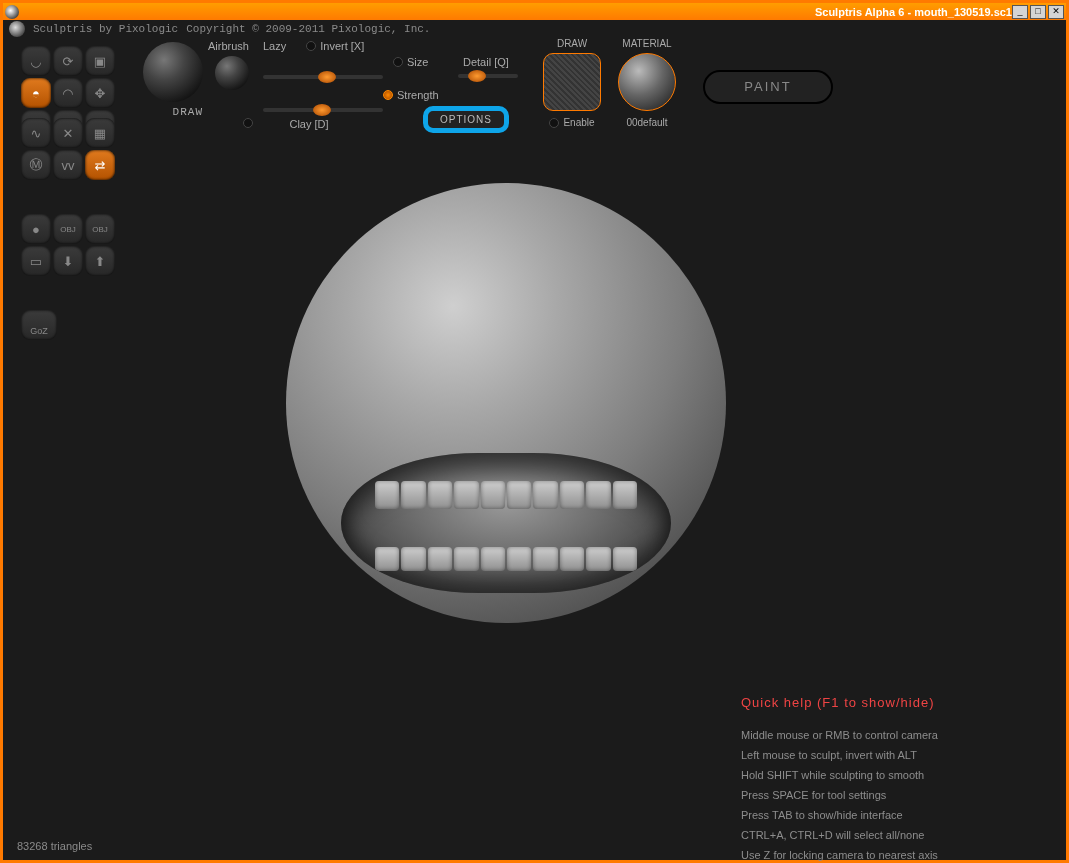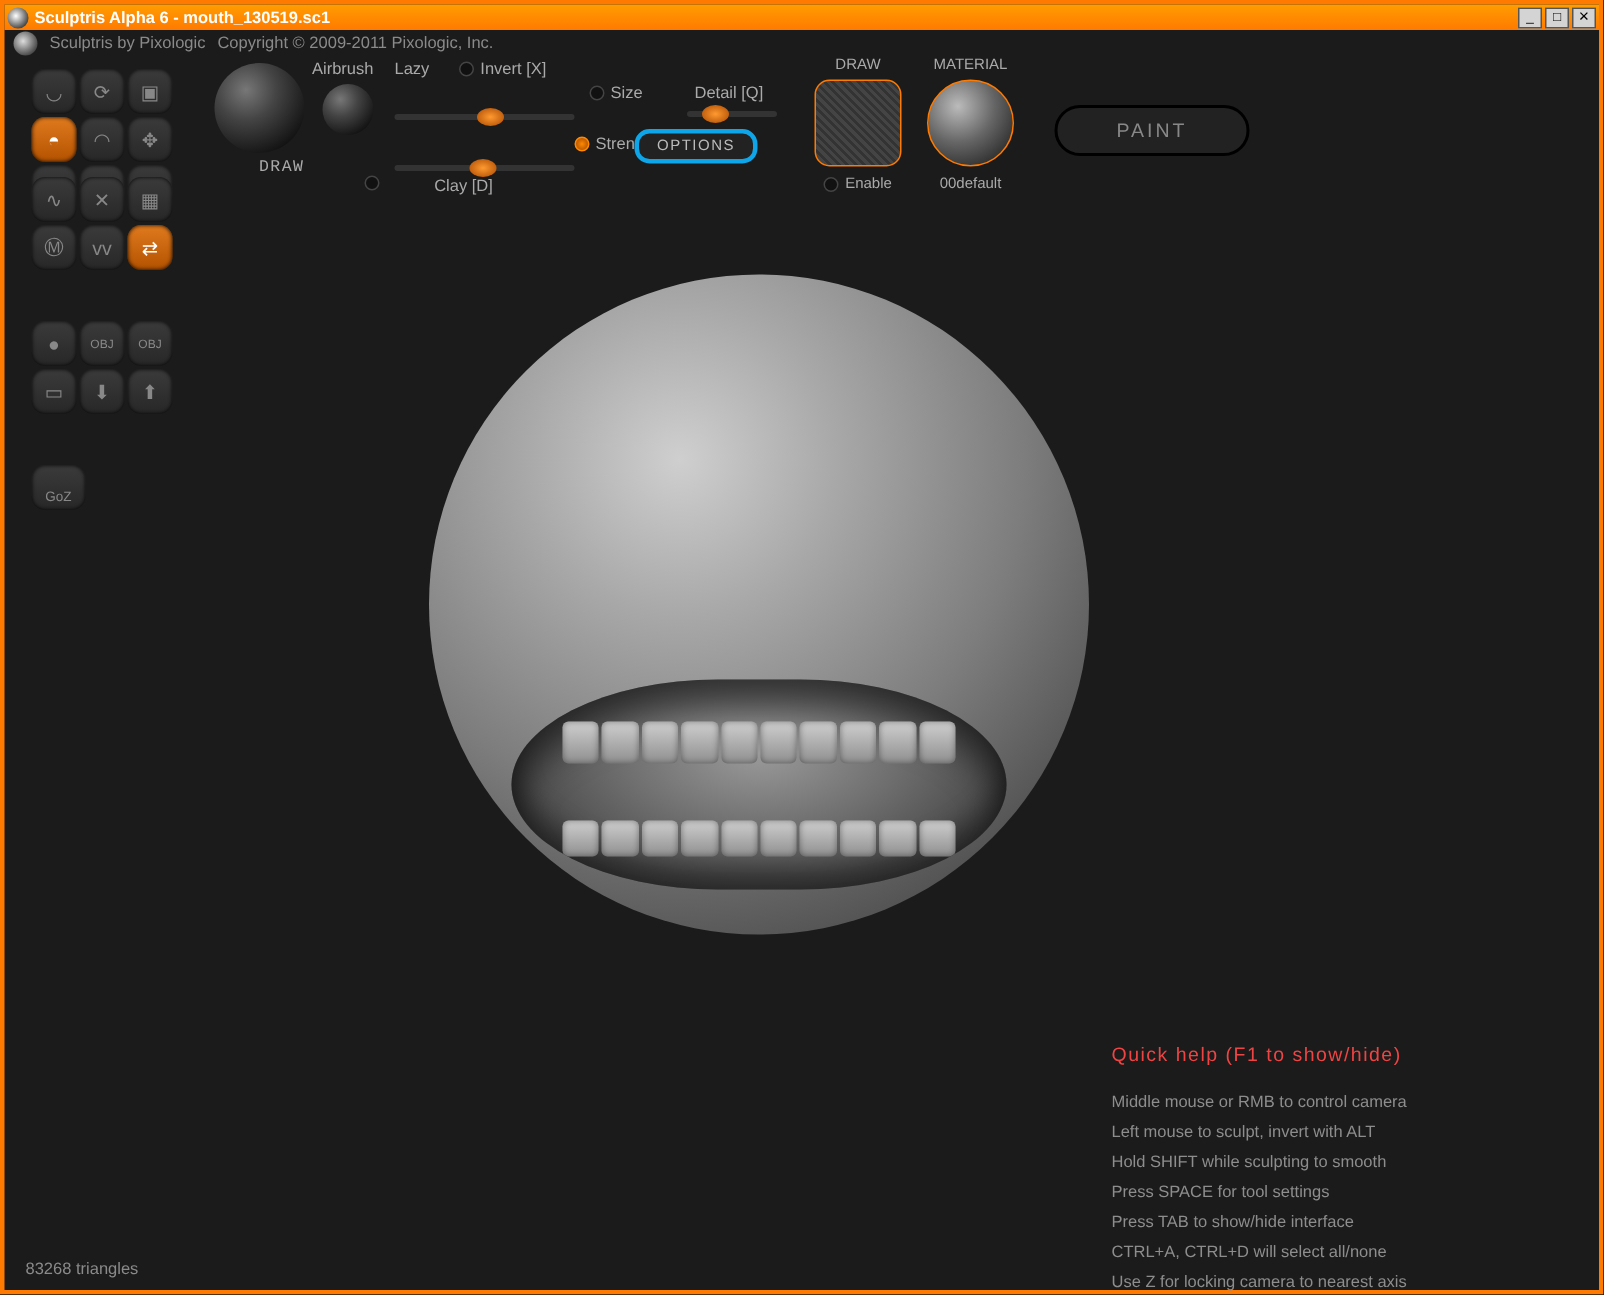--- a/index.html
+++ b/index.html
@@ -3,26 +3,26 @@
 <meta charset="utf-8">
 <style>
   * { box-sizing: border-box; margin: 0; padding: 0; }
   html, body { width: 1069px; height: 863px; font-family: Verdana, Arial, sans-serif; overflow: hidden; }
   body { background: #1b1b1b; }
 
   
   .window { width: 1069px; height: 863px; border: 3px solid #ff7a00; background: #1b1b1b; position: relative; }
   .titlebar { height: 17px; background: linear-gradient(#ff9d00, #ff7a00); display: flex; align-items: center; padding: 0 2px; }
   .titlebar-icon { width: 14px; height: 14px; border-radius: 50%; background: radial-gradient(circle at 40% 40%, #fff, #000); margin-right: 4px; }
-  .titlebar-text { color: #fff; font-size: 11px; font-weight: bold; flex: 1; }
+  .titlebar-text { color: #fff; font-size: 11px; font-weight: bold; flex: 1; text-align: right; }
   .winbtns { display: flex; gap: 2px; }
   .winbtn { width: 16px; height: 14px; background: #d4d4d4; border: 1px solid #555; font-size: 9px; line-height: 11px; text-align: center; cursor: pointer; }
 
   
-  .appstrip { height: 18px; display: flex; align-items: center; padding: 0 6px; gap: 8px; color: #8a8a8a; font-size: 11px; }
+  .appstrip { height: 18px; display: flex; align-items: center; padding: 0 6px; gap: 8px; color: #8a8a8a; font-size: 11px; font-family: Liberation Mono, monospace; }
   .appstrip .logo { width: 16px; height: 16px; border-radius: 50%; background: radial-gradient(circle at 40% 40%, #ddd, #111); }
 
   
   .toolbar { position: relative; height: 115px; }
 
   .toolgrid { position: absolute; left: 18px; top: 8px; display: grid; grid-template-columns: repeat(3, 30px); grid-auto-rows: 30px; gap: 2px; }
   .tool { width: 30px; height: 30px; border-radius: 9px; background: linear-gradient(#3b3b3b,#272727); box-shadow: inset 0 0 3px #000; cursor: pointer; display: flex; align-items: center; justify-content: center; }
   .tool.active { background: linear-gradient(#e07a1e,#b35200); }
   .tool-glyph { font-size: 13px; color: #888; }
   .tool.active .tool-glyph { color: #fff; }
@@ -42,21 +42,21 @@
   .sizearea { position: absolute; left: 255px; top: 18px; font-size: 11px; color: #aaa; }
   .slider { width: 120px; height: 4px; background: #333; border-radius: 2px; margin: 6px 0 10px; position: relative; }
   .slider::after { content: ""; position: absolute; top: -4px; width: 18px; height: 12px; background: radial-gradient(ellipse,#ff9a30,#a84700); border-radius: 50%; }
   .slider.sz::after { left: 55px; }
   .slider.str::after { left: 50px; }
   .slider.det::after { left: 10px; }
   .radiolabel { display: inline-flex; align-items: center; gap: 4px; }
 
   .detailarea { position: absolute; left: 460px; top: 18px; font-size: 11px; color: #aaa; }
 
-  .option-pill { position: absolute; left: 420px; top: 48px; font-size: 10px; color: #bbb; padding: 3px 12px; border: 3px solid #0ea5e9; border-radius: 10px; background: #222; cursor: pointer; letter-spacing: 1px; }
+  .option-pill { position: absolute; left: 420px; top: 68px; font-size: 10px; color: #bbb; padding: 3px 12px; border: 5px solid #0ea5e9; border-radius: 10px; background: #222; cursor: pointer; letter-spacing: 1px; }
 
   .brushbox { position: absolute; left: 540px; top: 0; text-align: center; font-size: 10px; color: #aaa; }
   .brushthumb { width: 58px; height: 58px; border-radius: 10px; border: 1px solid #ff7a00; background: repeating-linear-gradient(45deg,#444 0 2px,#333 2px 4px),repeating-linear-gradient(-45deg,#444 0 2px,#333 2px 4px); margin: 4px auto 6px; }
   .matbox { position: absolute; left: 615px; top: 0; text-align: center; font-size: 10px; color: #aaa; }
   .matball { width: 58px; height: 58px; border-radius: 50%; border: 1px solid #ff7a00; background: radial-gradient(circle at 35% 30%,#bbb 0%,#666 45%,#222 90%); margin: 4px auto 6px; }
 
   .paintbtn { position: absolute; left: 700px; top: 32px; width: 130px; height: 34px; border-radius: 17px; border: 2px solid #000; background: #222; color: #888; font-size: 13px; letter-spacing: 2px; text-align: center; line-height: 30px; cursor: pointer; }
 
   
   .viewport { position: absolute; left: 3px; right: 3px; top: 150px; bottom: 30px; }

